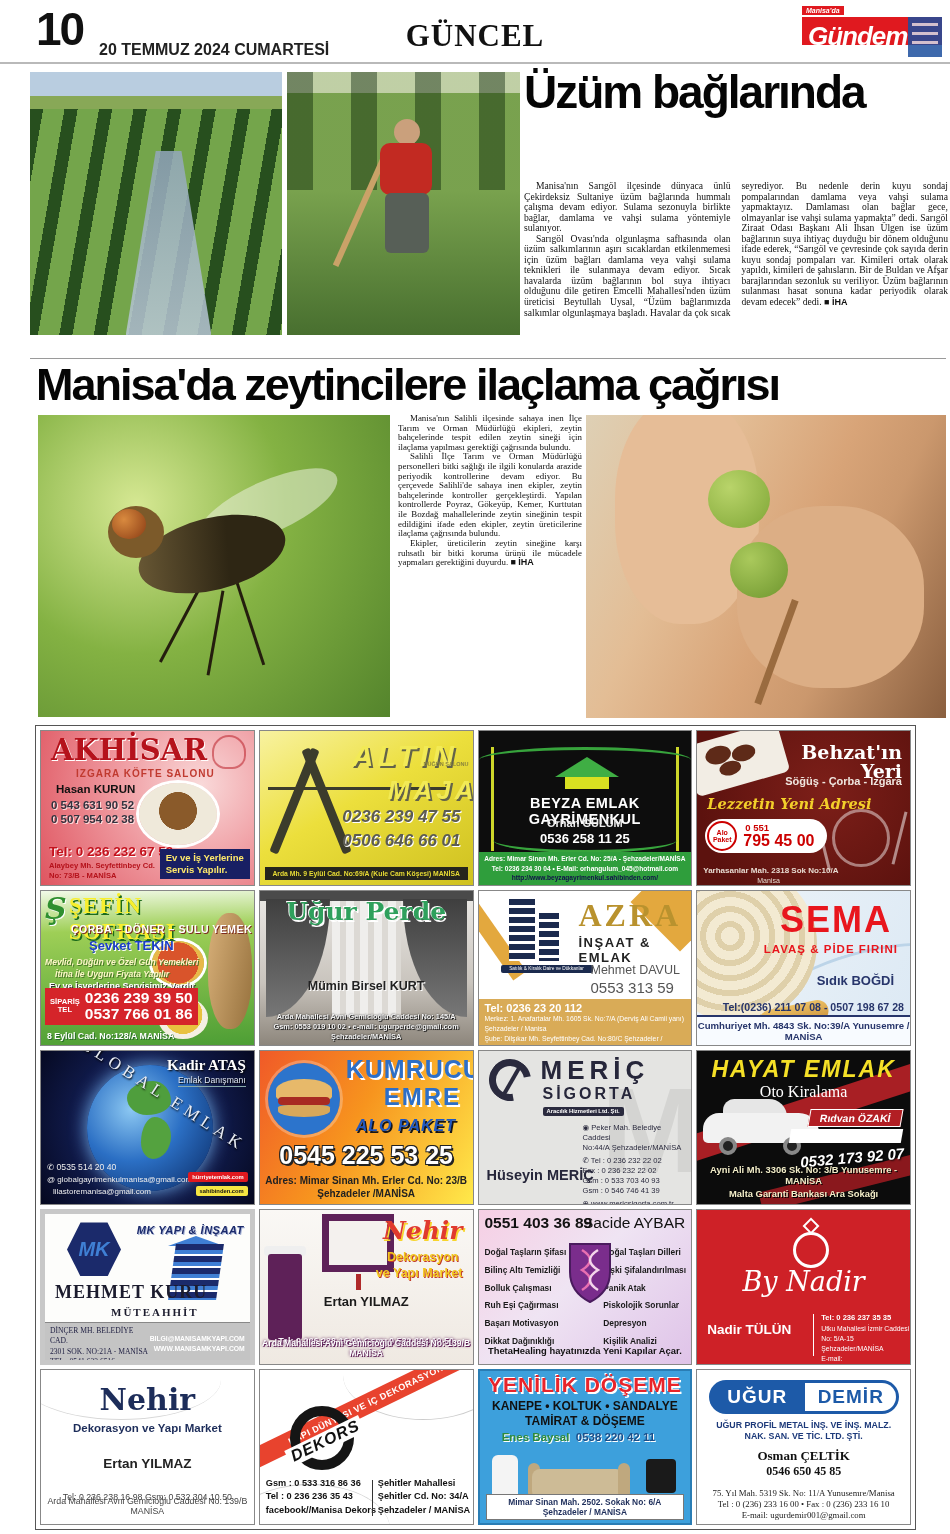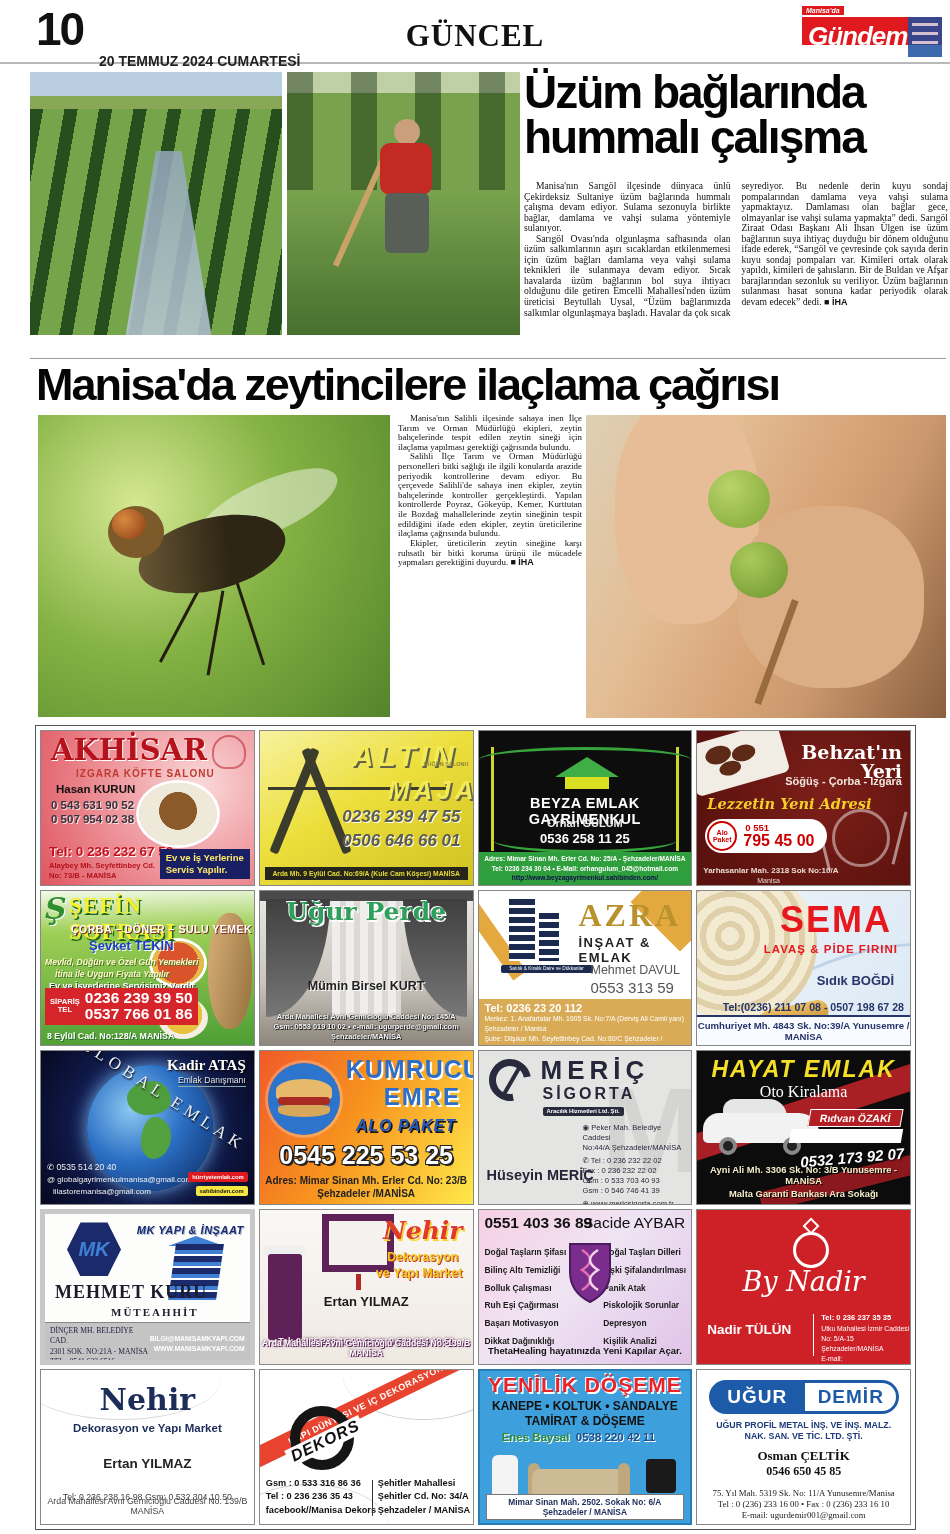--- a/index.html
+++ b/index.html
@@ -3,22 +3,22 @@
 <meta charset="utf-8">
 <style>
   html,body{margin:0;padding:0;background:#fff;}
   #page{position:relative;width:950px;height:1534px;background:#fff;overflow:hidden;
         font-family:"Liberation Serif",serif;color:#111;}
 
   
   #hdr{position:absolute;top:0;left:0;width:950px;height:62px;border-bottom:2px solid #b9b9b9;}
   #pageno{position:absolute;left:36px;top:2px;font-family:"Liberation Sans",sans-serif;
           font-weight:bold;font-size:46px;letter-spacing:-2px;}
-  #hdr-date{position:absolute;left:99px;top:53px;font-family:"Liberation Sans",sans-serif;
-          font-weight:bold;font-size:14px;color:#222;}
+  #hdr-date{position:absolute;left:99px;top:41px;font-family:"Liberation Sans",sans-serif;
+          font-weight:bold;font-size:16px;color:#222;}
   #section{position:absolute;left:0;right:0;top:18px;text-align:center;
           font-weight:bold;font-size:31px;letter-spacing:1px;}
   #logo{position:absolute;right:8px;top:6px;width:140px;height:52px;}
   #logo .tab{position:absolute;left:0;top:0;background:#e0191f;color:#fff;
           font-family:"Liberation Sans",sans-serif;font-style:italic;font-weight:bold;
           font-size:7px;padding:1px 4px;}
   #logo .box{position:absolute;left:0;top:11px;width:140px;height:28px;background:#e0191f;}
   #logo .box .nm{position:absolute;left:6px;top:4px;color:#fff;font-family:"Liberation Sans",sans-serif;
           font-weight:bold;font-style:italic;font-size:26px;letter-spacing:-1px;}
   #logo .blue{position:absolute;right:0;top:11px;width:34px;height:40px;background:#1d4f9e;opacity:.85;}
@@ -468,21 +468,20 @@
   </div>
   <div id="ph-farm" class="photo">
     <div class="vines"></div>
     <div class="stick"></div>
     <div class="head"></div>
     <div class="torso"></div>
     <div class="legs"></div>
   </div>
   <div id="a1-head">
     <div>Üzüm bağlarında</div>
-    <div>hummalı çalışma</div>
   </div>
   <div id="a1-body">
     <p>Manisa'nın Sarıgöl ilçesinde dünyaca ünlü Çekirdeksiz Sultaniye üzüm bağlarında hummalı çalışma devam ediyor. Sulama sezonuyla birlikte bağlar, damlama ve vahşi sulama yöntemiyle sulanıyor.</p>
     <p><span>Sarıgöl Ovası'nda olgunlaşma safhasında olan üzüm salkımlarının aşırı sıcaklardan etkilenmemesi için üzüm bağları damlama veya vahşi sulama teknikleri ile sulanmaya devam ediyor. Sıcak havalarda üzüm bağlarının bol suya ihtiyacı olduğunu dile getiren Emcelli Mahallesi'nden üzüm üreticisi Beytullah Uysal, “Üzüm bağlarımızda salkımlar olgunlaşmaya başladı. Havalar da çok sıcak seyrediyor. Bu nedenle derin kuyu sondaj pompalarından damlama veya vahşi sulama yapmaktayız. Damlaması olan bağlar gece, olmayanlar ise vahşi sulama yapmakta” dedi. Sarıgöl Ziraat Odası Başkanı Ali İhsan Ülgen ise üzüm bağlarının suya ihtiyaç duyduğu bir dönem olduğunu ifade ederek, “Sarıgöl ve çevresinde çok sayıda derin kuyu sondaj pompaları var. Kimileri ortak olarak yapıldı, kimileri de şahısların. Bir de Buldan ve Afşar barajlarından sezonluk su veriliyor. Üzüm bağlarının sulanması hasat sonuna kadar periyodik olarak devam edecek” dedi. </span><span class="src">■ İHA</span></p>
   </div>
 
   <div id="rule1"></div>
 
   <div id="a2-head">Manisa'da zeytincilere ilaçlama çağrısı</div>
   <div id="ph-fly" class="photo">

